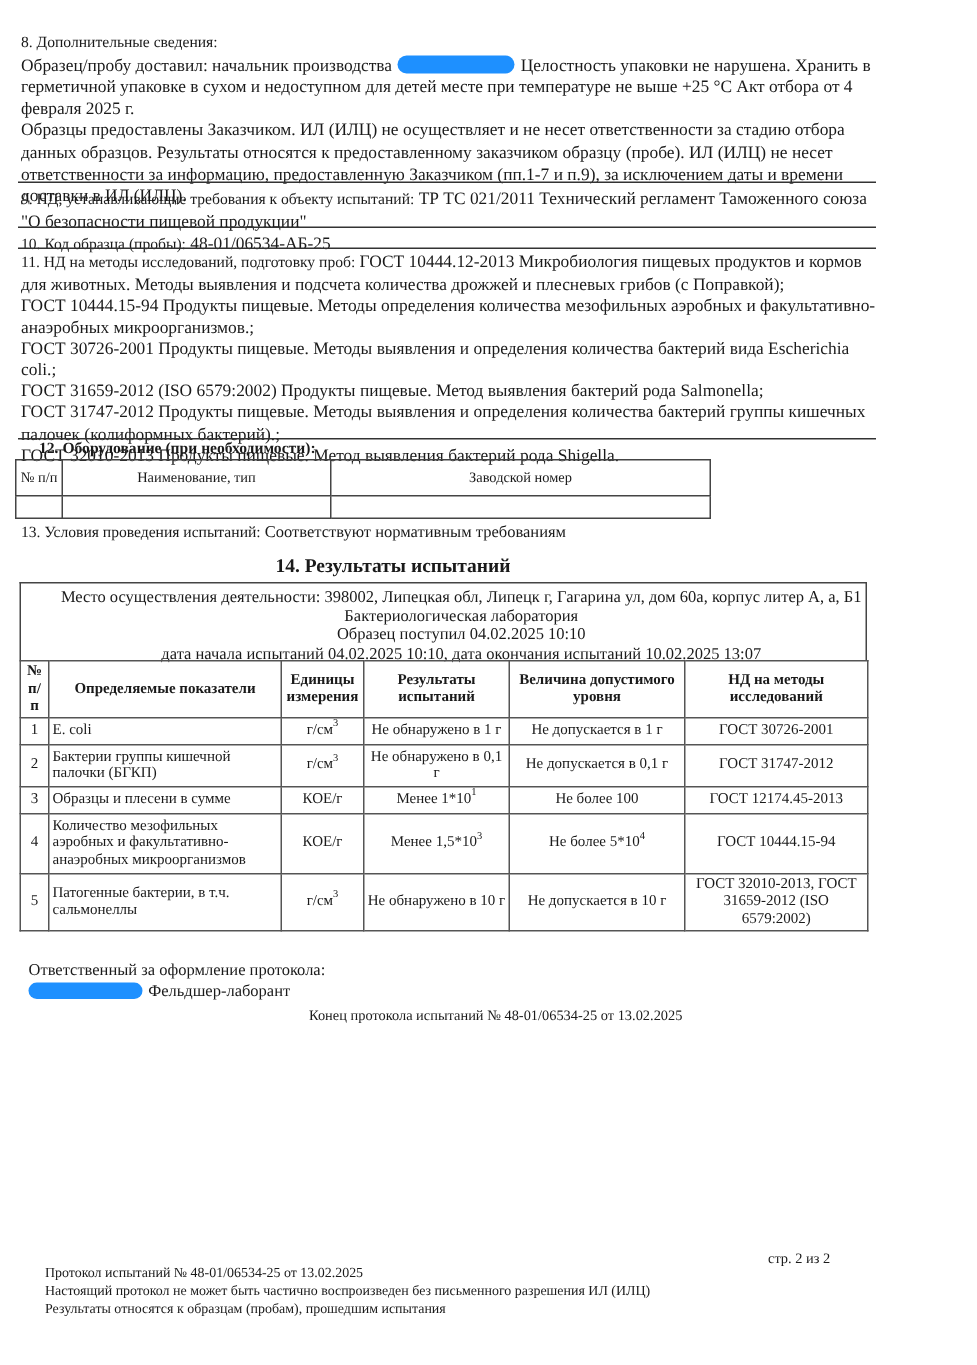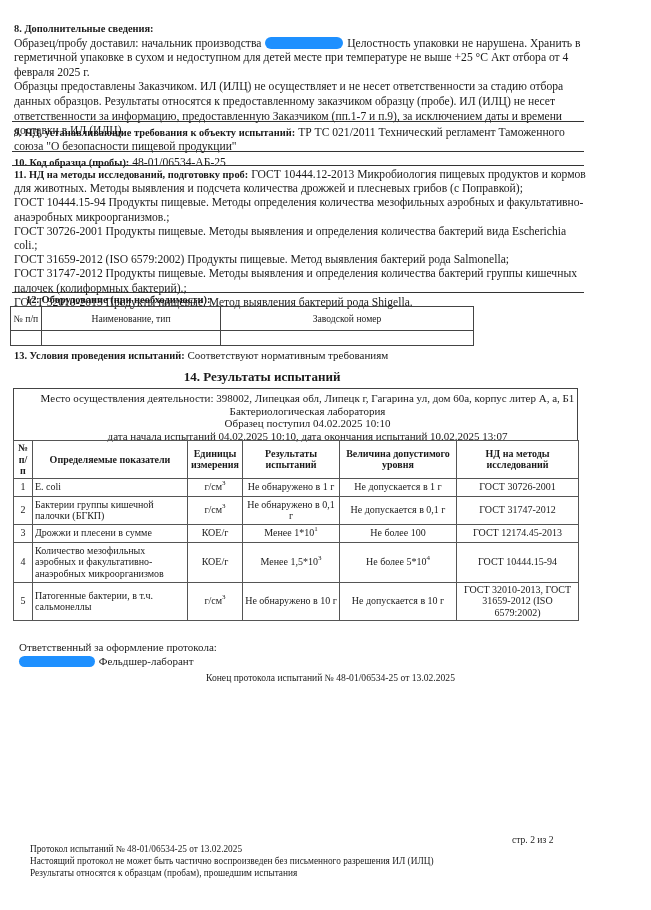--- a/index.html
+++ b/index.html
@@ -3,21 +3,21 @@
 <meta charset="utf-8">
 <style>
   html, body { margin: 0; padding: 0; background: #ffffff; }
   body {
     width: 651px; height: 910px; position: relative; overflow: hidden;
     font-family: "Liberation Serif", "DejaVu Serif", serif;
     color: #1a1a1a;
   }
   .abs { position: absolute; }
   .sec8 { left: 14px; top: 22px; width: 570px; font-size: 11.6px; line-height: 14.6px; }
-  .bold-lbl { font-weight: bold; font-size: 10.4px; }
+  .bold-lbl { font-weight: normal; font-size: 10.4px; }
   .redact {
     display: inline-block; width: 78px; height: 12px; background: #1e90ff;
     border-radius: 7px; vertical-align: -2px; margin: 0 1px;
   }
   .hr { position: absolute; height: 0; border-top: 1.3px solid #333; }
   .sec9 { left: 14px; top: 126px; width: 570px; font-size: 11.6px; line-height: 14.2px; }
   .sec10 { left: 14px; top: 156px; font-size: 11.6px; line-height: 14px; }
   .sec11 { left: 14px; top: 168px; width: 575px; font-size: 11.6px; line-height: 14.2px; }
   .sec12-title { left: 26px; top: 294px; font-size: 10.4px; font-weight: bold; }
   table.equip {
@@ -133,21 +133,21 @@
   <tr style="height:28px;">
     <td class="c">2</td>
     <td>Бактерии группы кишечной палочки (БГКП)</td>
     <td class="c"><span>г/см</span><sup>3</sup></td>
     <td class="c"><span>Не обнаружено в 0,1 г</span><sup></sup></td>
     <td class="c"><span>Не допускается в 0,1 г</span><sup></sup></td>
     <td class="c">ГОСТ 31747-2012</td>
   </tr>
   <tr style="height:18px;">
     <td class="c">3</td>
-    <td>Дрожжи и плесени в сумме</td>
+    <td>Образцы и плесени в сумме</td>
     <td class="c"><span>КОЕ/г</span><sup></sup></td>
     <td class="c"><span>Менее 1*10</span><sup>1</sup></td>
     <td class="c"><span>Не более 100</span><sup></sup></td>
     <td class="c">ГОСТ 12174.45-2013</td>
   </tr>
   <tr style="height:40px;">
     <td class="c">4</td>
     <td>Количество мезофильных аэробных и факультативно-анаэробных микроорганизмов</td>
     <td class="c"><span>КОЕ/г</span><sup></sup></td>
     <td class="c"><span>Менее 1,5*10</span><sup>3</sup></td>

